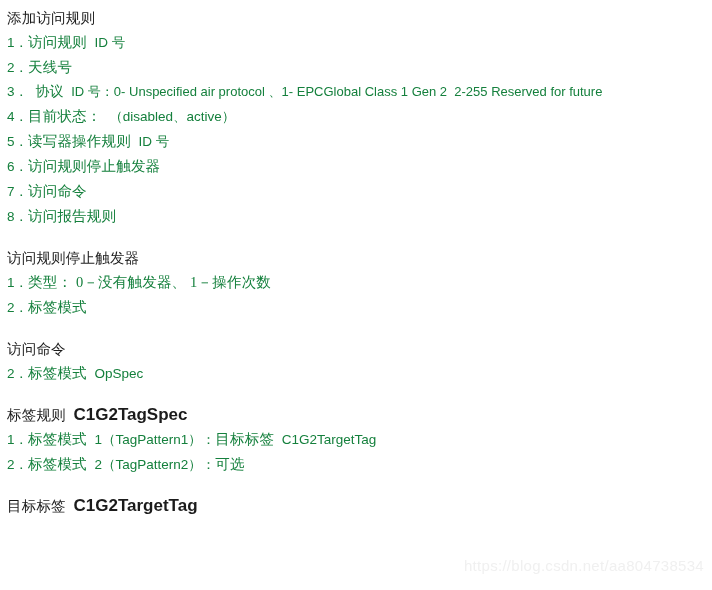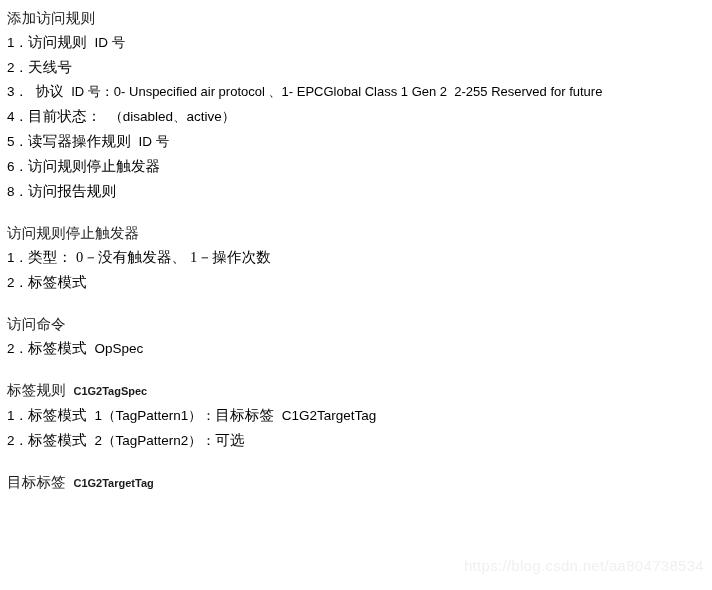--- a/index.html
+++ b/index.html
@@ -38,33 +38,33 @@
     font-family: "Liberation Serif", "DejaVu Serif", serif;
     font-size: 14.5px;
     line-height: 24px;
     color: #1b1b1b;
     white-space: pre;
     letter-spacing: 0.2px;
   }
   .sec-heading .bold-latin {
     font-family: "Liberation Sans", "DejaVu Sans", sans-serif;
     font-weight: bold;
-    font-size: 11px;
+    font-size: 17px;
     letter-spacing: 0;
   }
 
   .items {
     list-style: none;
     margin: 0;
     padding: 0;
   }
   .item {
     font-size: 14.5px;
     line-height: 24px;
-    color: #000000;
+    color: #15803d;
     white-space: pre;
     display: block;
     letter-spacing: 0.2px;
   }
   .item .marker {
     font-family: "Liberation Sans", "DejaVu Sans", sans-serif;
     font-size: 13.5px;
     letter-spacing: 0;
   }
   .item .cjk {
@@ -102,20 +102,21 @@
 <div id="doc">
     <div class="section">
       <div class="sec-heading"><span>添加访问规则</span></div>
       <div class="items">
         <div class="item"><span class="marker">1．</span><span class="cjk">访问规则</span>  <span class="latin">ID 号</span></div>
         <div class="item"><span class="marker">2．</span><span class="cjk">天线号</span></div>
         <div class="item wide"><span class="marker">3．</span><span class="cjk">  协议</span>  <span class="latin">ID 号：0- Unspecified air protocol</span> <span class="latin">、1- EPCGlobal Class 1 Gen 2  2-255 Reserved for future</span></div>
         <div class="item"><span class="marker">4．</span><span class="cjk">目前状态：</span>  <span class="latin">（disabled、active）</span></div>
         <div class="item"><span class="marker">5．</span><span class="cjk">读写器操作规则</span>  <span class="latin">ID 号</span></div>
         <div class="item"><span class="marker">6．</span><span class="cjk">访问规则停止触发器</span></div>
+        <div class="item"><span class="marker">7．</span><span class="cjk">访问命令</span></div>
         <div class="item"><span class="marker">8．</span><span class="cjk">访问报告规则</span></div>
       </div>
     </div>
     <div class="section">
       <div class="sec-heading"><span>访问规则停止触发器</span></div>
       <div class="items">
         <div class="item"><span class="marker">1．</span><span class="cjk">类型： 0－没有触发器、 1－操作次数</span></div>
         <div class="item"><span class="marker">2．</span><span class="cjk">标签模式</span></div>
       </div>
     </div>

